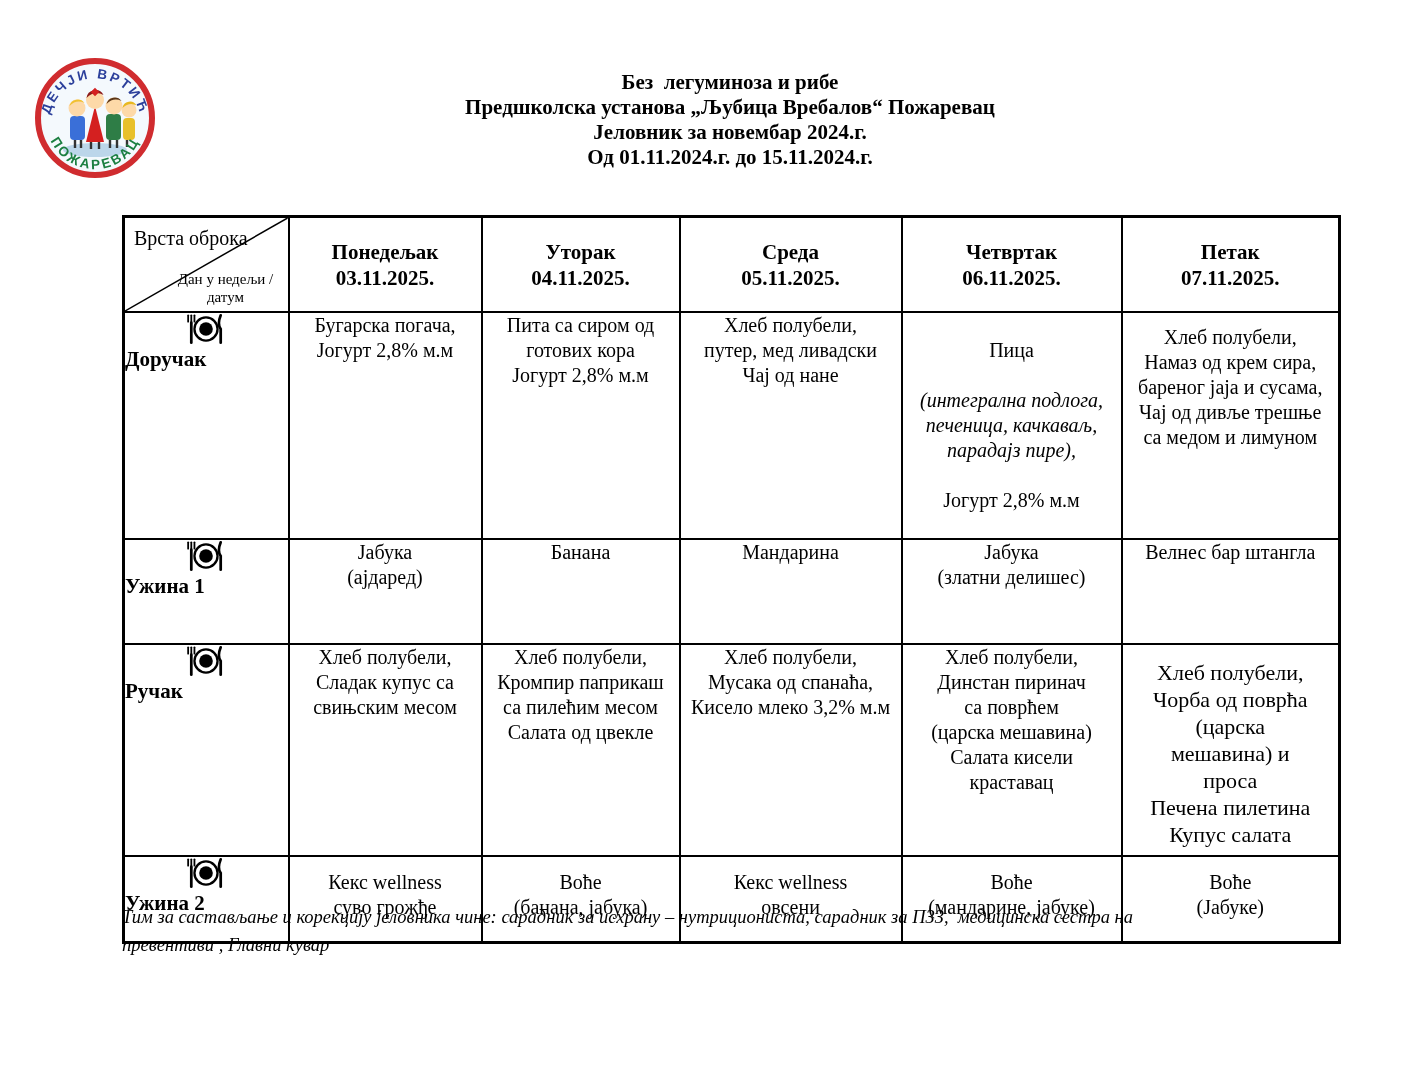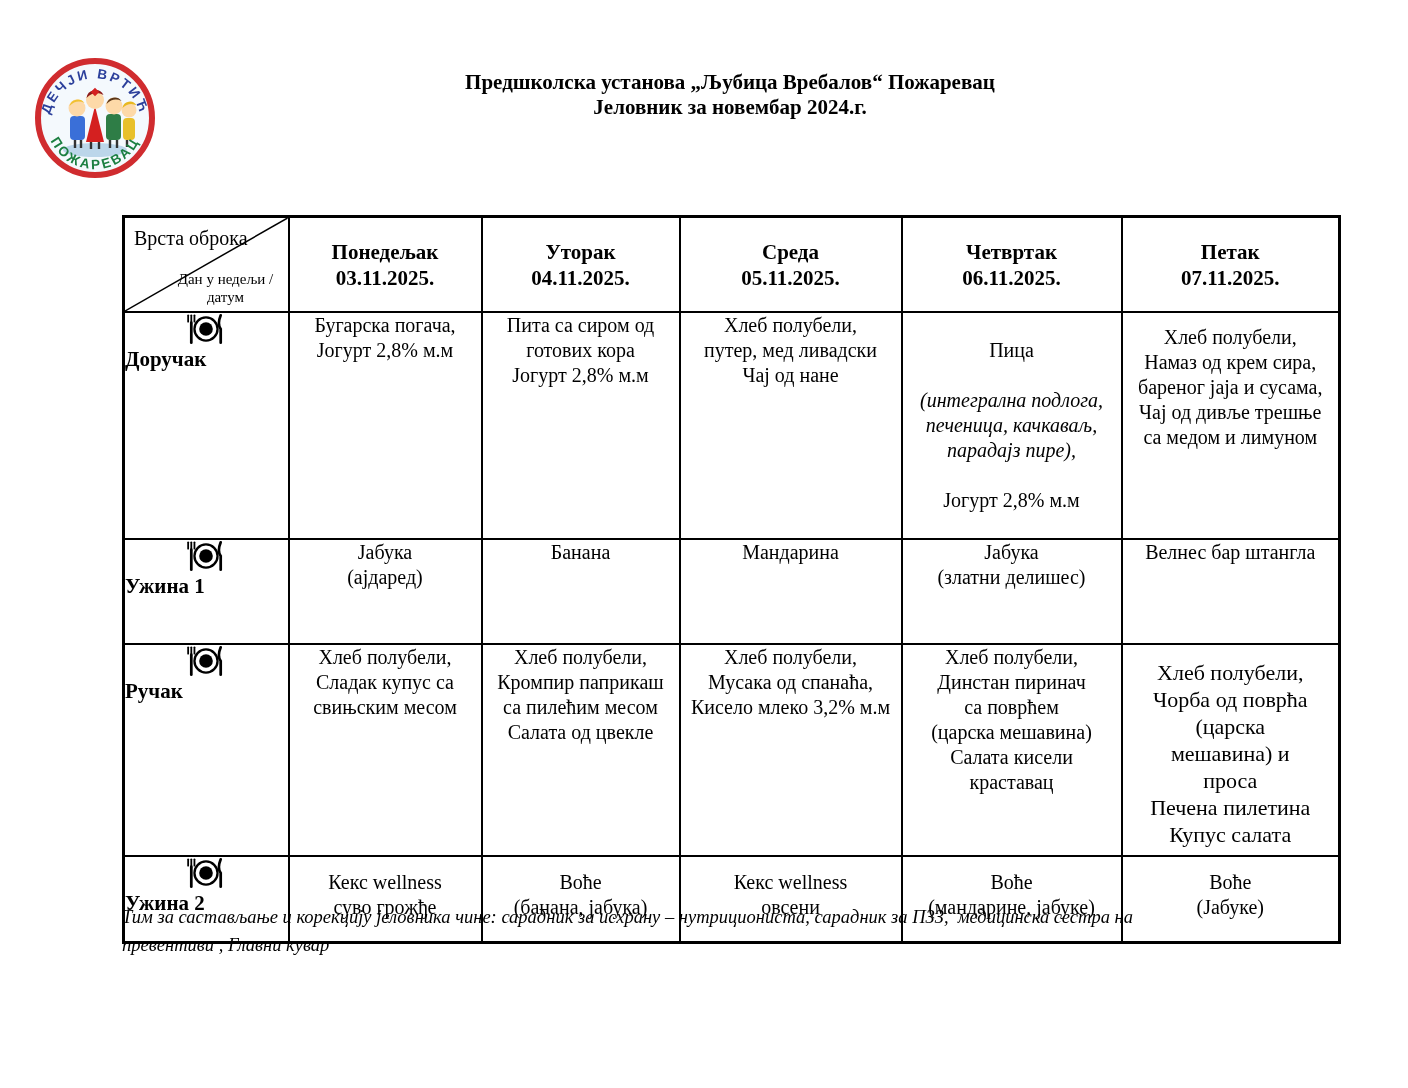--- a/index.html
+++ b/index.html
@@ -86,22 +86,24 @@
     </g>
     <text font-family="Liberation Sans, sans-serif" font-size="13.5" font-weight="bold" fill="#2b3f9b" letter-spacing="2.5">
       <textPath href="#arcTop" startOffset="50%" text-anchor="middle">ДЕЧЈИ ВРТИЋ</textPath>
     </text>
     <text font-family="Liberation Sans, sans-serif" font-size="13.5" font-weight="bold" fill="#1b7f41" letter-spacing="2.5">
       <textPath href="#arcBottom" startOffset="50%" text-anchor="middle">ПОЖАРЕВАЦ</textPath>
     </text>
   </svg>
 
   <div class="headerblock">
+    <span class="h-line">Без  легуминоза и рибе</span>
     <span class="h-line">Предшколска установа „Љубица Вребалов“ Пожаревац</span>
     <span class="h-line regular">Јеловник за новембар 2024.г.</span>
+    <span class="h-line">Од 01.11.2024.г. до 15.11.2024.г.</span>
   </div>
 
   <table class="menu-table">
     <colgroup>
       <col style="width:165px">
         <col style="width:193px">
         <col style="width:198px">
       <col style="width:222px">
         <col style="width:220px">
         <col style="width:218px">

